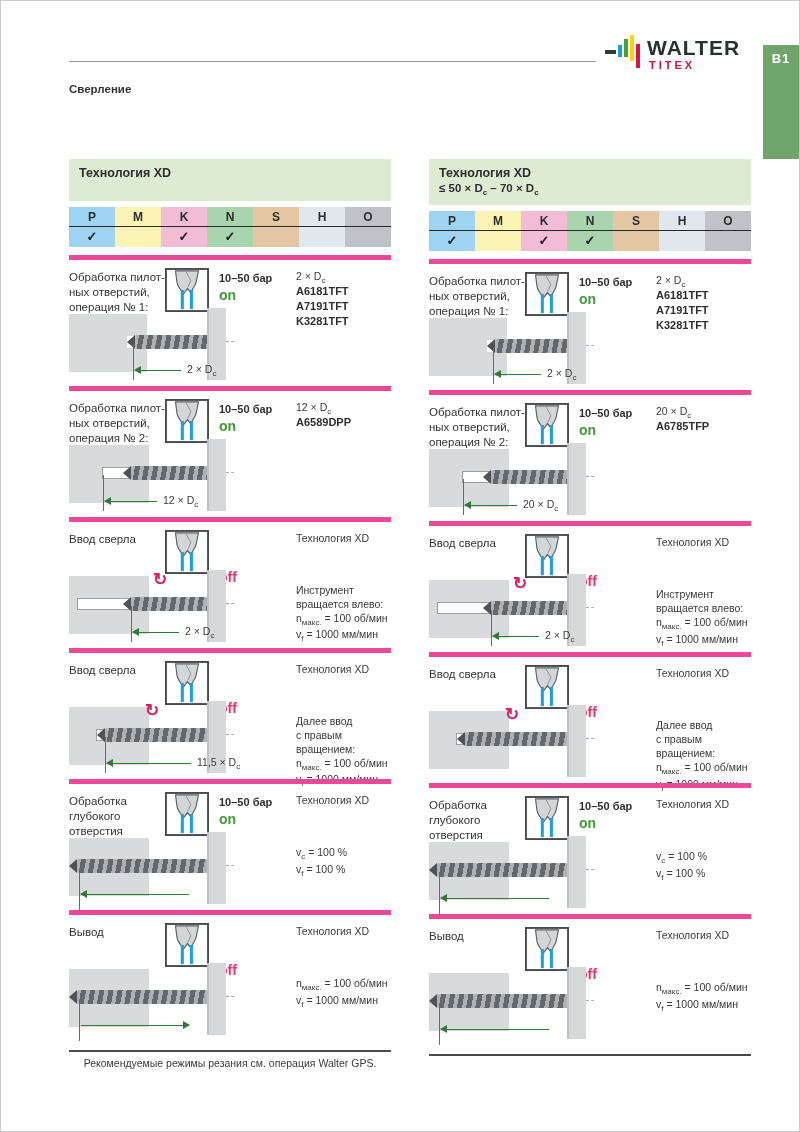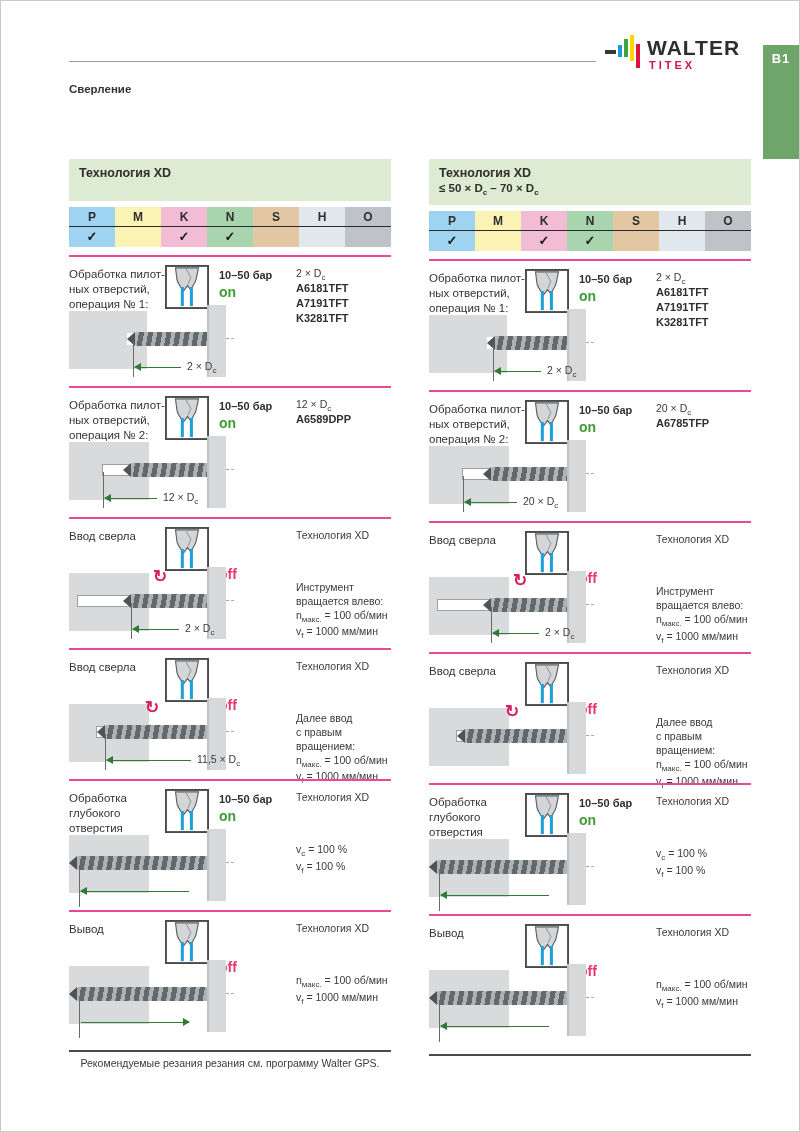--- a/index.html
+++ b/index.html
@@ -30,21 +30,21 @@
   .title-box .t1{font-size:12.5px;font-weight:bold;color:#2e2e2e;}
   .title-box .t2{font-size:11.5px;font-weight:bold;color:#2e2e2e;margin-top:2px;}
   sub{font-size:8px;}
 
   .materials{display:flex;margin-top:6px;}
   .mat-cell{flex:1;text-align:center;}
   .mat-code{font-size:12px;font-weight:bold;color:#2e2e2e;padding:3px 0 2px 0;border-bottom:1.3px solid #2a2a2a;}
   .mat-check{font-size:13px;font-weight:bold;color:#1c1c1c;height:20px;line-height:20px;}
 
   .steps{margin-top:8px;border-bottom:2px solid #4a4a4a;}
-  .step-row{position:relative;height:131px;border-top:2px solid #ec4899;box-sizing:border-box;text-decoration:underline;}
+  .step-row{position:relative;height:131px;border-top:5px solid #ec4899;box-sizing:border-box;text-decoration:underline;}
   .step-row:last-child{height:140px;}
   .step-label{position:absolute;left:0;top:10px;width:100px;font-size:11.5px;line-height:1.3;color:#333;}
   .coolant{position:absolute;left:96px;top:8px;}
   .press-block{position:absolute;left:150px;top:12px;width:76px;}
   .pressure{font-size:11px;font-weight:bold;color:#2f2f2f;min-height:15px;}
   .state{font-size:14px;font-weight:bold;}
   .coolant-on .state{color:#3f9c35;}
   .coolant-off .state{color:#e8356d;margin-top:20px;}
   .right-heading{position:absolute;left:227px;top:10px;width:96px;font-size:10.5px;color:#3a3a3a;line-height:1.3;}
   .right-codes{position:absolute;left:227px;top:24px;width:96px;font-size:11px;font-weight:bold;color:#2f2f2f;line-height:1.35;}
@@ -350,21 +350,21 @@
 
       <div class="dim">
         <span class="dim-tick"></span>
 
         <span class="dim-label"></span>
         <span class="feed-line"></span>
       </div>
     </div>
   </div>
 </div>
-      <div class="gps-note">Рекомендуемые резания резания см. программу Walter GPS.</div>
+      <div class="gps-note">Рекомендуемые режимы резания см. операция Walter GPS.</div>
     </div>
 
     <div class="col">
       <div class="title-box">
         <div class="t1">Технология XD</div>
         <div class="t2">≤ 50 × D<sub>c</sub> – 70 × D<sub>c</sub></div>
       </div>
       <div class="materials">
           <div class="mat-cell" style="background: rgb(159, 211, 242);">
             <div class="mat-code">P</div>

